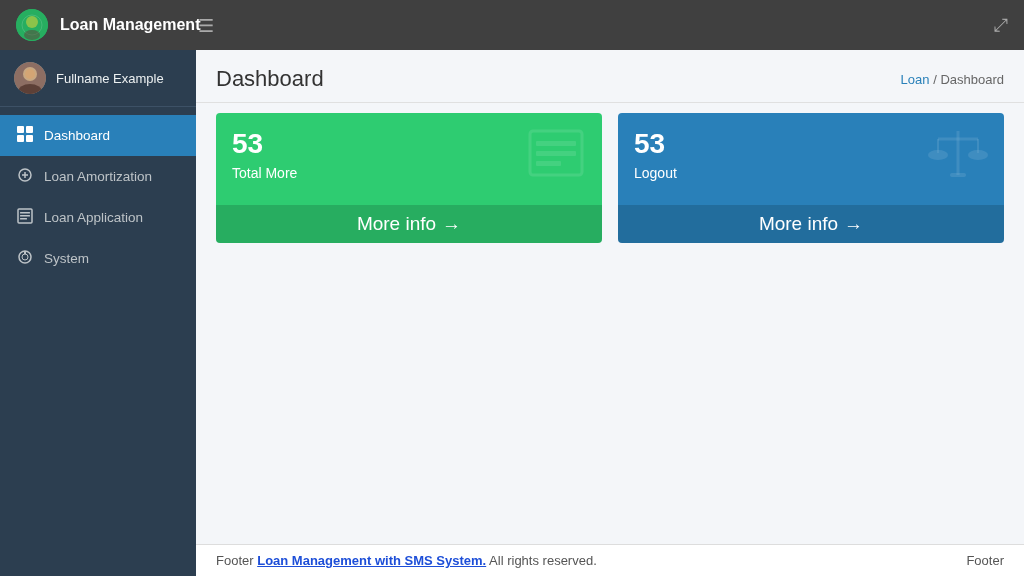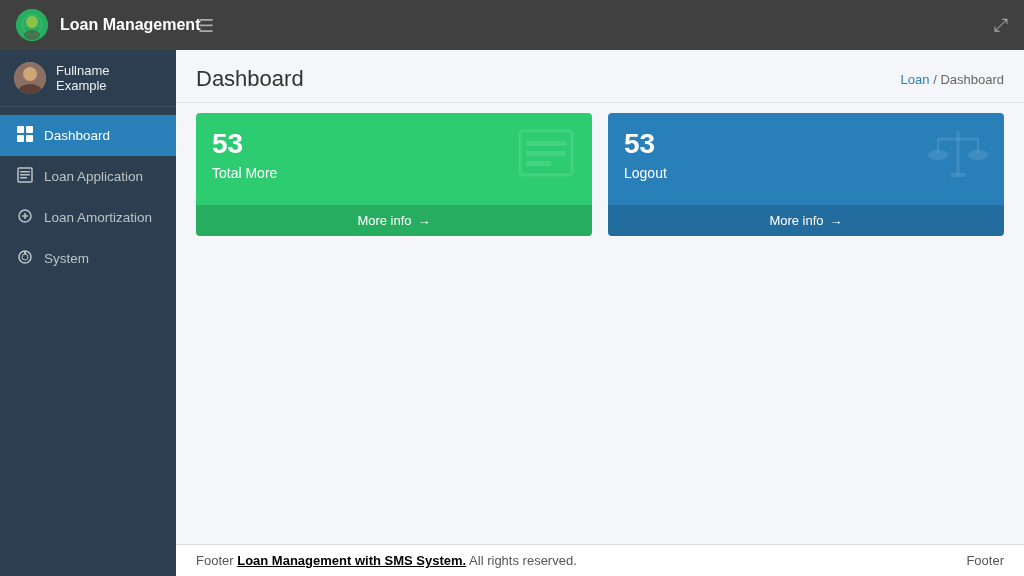--- a/index.html
+++ b/index.html
@@ -48,21 +48,21 @@
 
     
     .main-layout {
       display: flex;
       flex: 1;
       overflow: hidden;
     }
 
     
     .sidebar {
-      width: 176px;
+      width: 196px;
       background: #2c3e50;
       flex-shrink: 0;
       display: flex;
       flex-direction: column;
       justify-content: space-between;
     }
     .sidebar-user {
       display: flex;
       align-items: center;
       gap: 10px;
@@ -185,21 +185,21 @@
     .stat-card-icon {
       font-size: 52px;
       opacity: 0.3;
       color: white;
       line-height: 1;
       margin-top: -4px;
     }
     .stat-card-footer {
       background: rgba(0,0,0,0.15);
       padding: 8px 16px;
-      font-size: 13px;
+      font-size: 19px;
       color: white;
       text-align: center;
       cursor: pointer;
       display: flex;
       align-items: center;
       justify-content: center;
       gap: 6px;
     }
 
     
@@ -208,21 +208,21 @@
       border-top: 1px solid #ddd;
       padding: 8px 20px;
       display: flex;
       justify-content: space-between;
       align-items: center;
       flex-shrink: 0;
       font-size: 13px;
       color: #555;
     }
     .footer-link {
-      color: #000000;
+      color: #1d4ed8;
       font-weight: bold;
     }
     .footer-right {
       color: #555;
     }
 
     
     .header-divider {
       border: none;
       border-top: 1px solid #e0e0e0;
@@ -277,37 +277,37 @@
             <rect x="9" y="0" width="7" height="7" rx="1"></rect>
             <rect x="0" y="9" width="7" height="7" rx="1"></rect>
             <rect x="9" y="9" width="7" height="7" rx="1"></rect>
           </svg>
         </span>
         <span>Dashboard</span>
       </div>
       <div class="nav-item">
         <span class="nav-icon">
           <svg width="16" height="16" viewBox="0 0 16 16" fill="currentColor">
+            <circle cx="8" cy="8" r="6" fill="none" stroke="currentColor" stroke-width="1.5"></circle>
+            <line x1="5" y1="8" x2="11" y2="8" stroke="currentColor" stroke-width="1.5"></line>
+            <line x1="8" y1="5" x2="8" y2="11" stroke="currentColor" stroke-width="1.5"></line>
+          </svg>
+        </span>
+        <span>Loan Amortization</span>
+      </div>
+      <div class="nav-item">
+        <span class="nav-icon">
+          <svg width="16" height="16" viewBox="0 0 16 16" fill="currentColor">
             <rect x="1" y="1" width="14" height="14" rx="1" fill="none" stroke="currentColor" stroke-width="1.5"></rect>
             <rect x="3" y="4" width="10" height="1.5" rx="0.5"></rect>
             <rect x="3" y="7" width="10" height="1.5" rx="0.5"></rect>
             <rect x="3" y="10" width="7" height="1.5" rx="0.5"></rect>
           </svg>
         </span>
         <span>Loan Application</span>
-      </div>
-      <div class="nav-item">
-        <span class="nav-icon">
-          <svg width="16" height="16" viewBox="0 0 16 16" fill="currentColor">
-            <circle cx="8" cy="8" r="6" fill="none" stroke="currentColor" stroke-width="1.5"></circle>
-            <line x1="5" y1="8" x2="11" y2="8" stroke="currentColor" stroke-width="1.5"></line>
-            <line x1="8" y1="5" x2="8" y2="11" stroke="currentColor" stroke-width="1.5"></line>
-          </svg>
-        </span>
-        <span>Loan Amortization</span>
       </div>
       <div class="nav-item">
         <span class="nav-icon">
           <svg width="16" height="16" viewBox="0 0 16 16" fill="currentColor">
             <circle cx="8" cy="8" r="6" fill="none" stroke="currentColor" stroke-width="1.5"></circle>
             <path d="M8 4 Q8 2 8 2" stroke="currentColor" stroke-width="1.5"></path>
             <circle cx="8" cy="8" r="3" fill="none" stroke="currentColor" stroke-width="1"></circle>
             <line x1="8" y1="2" x2="8" y2="5" stroke="currentColor" stroke-width="2"></line>
           </svg>
         </span>

